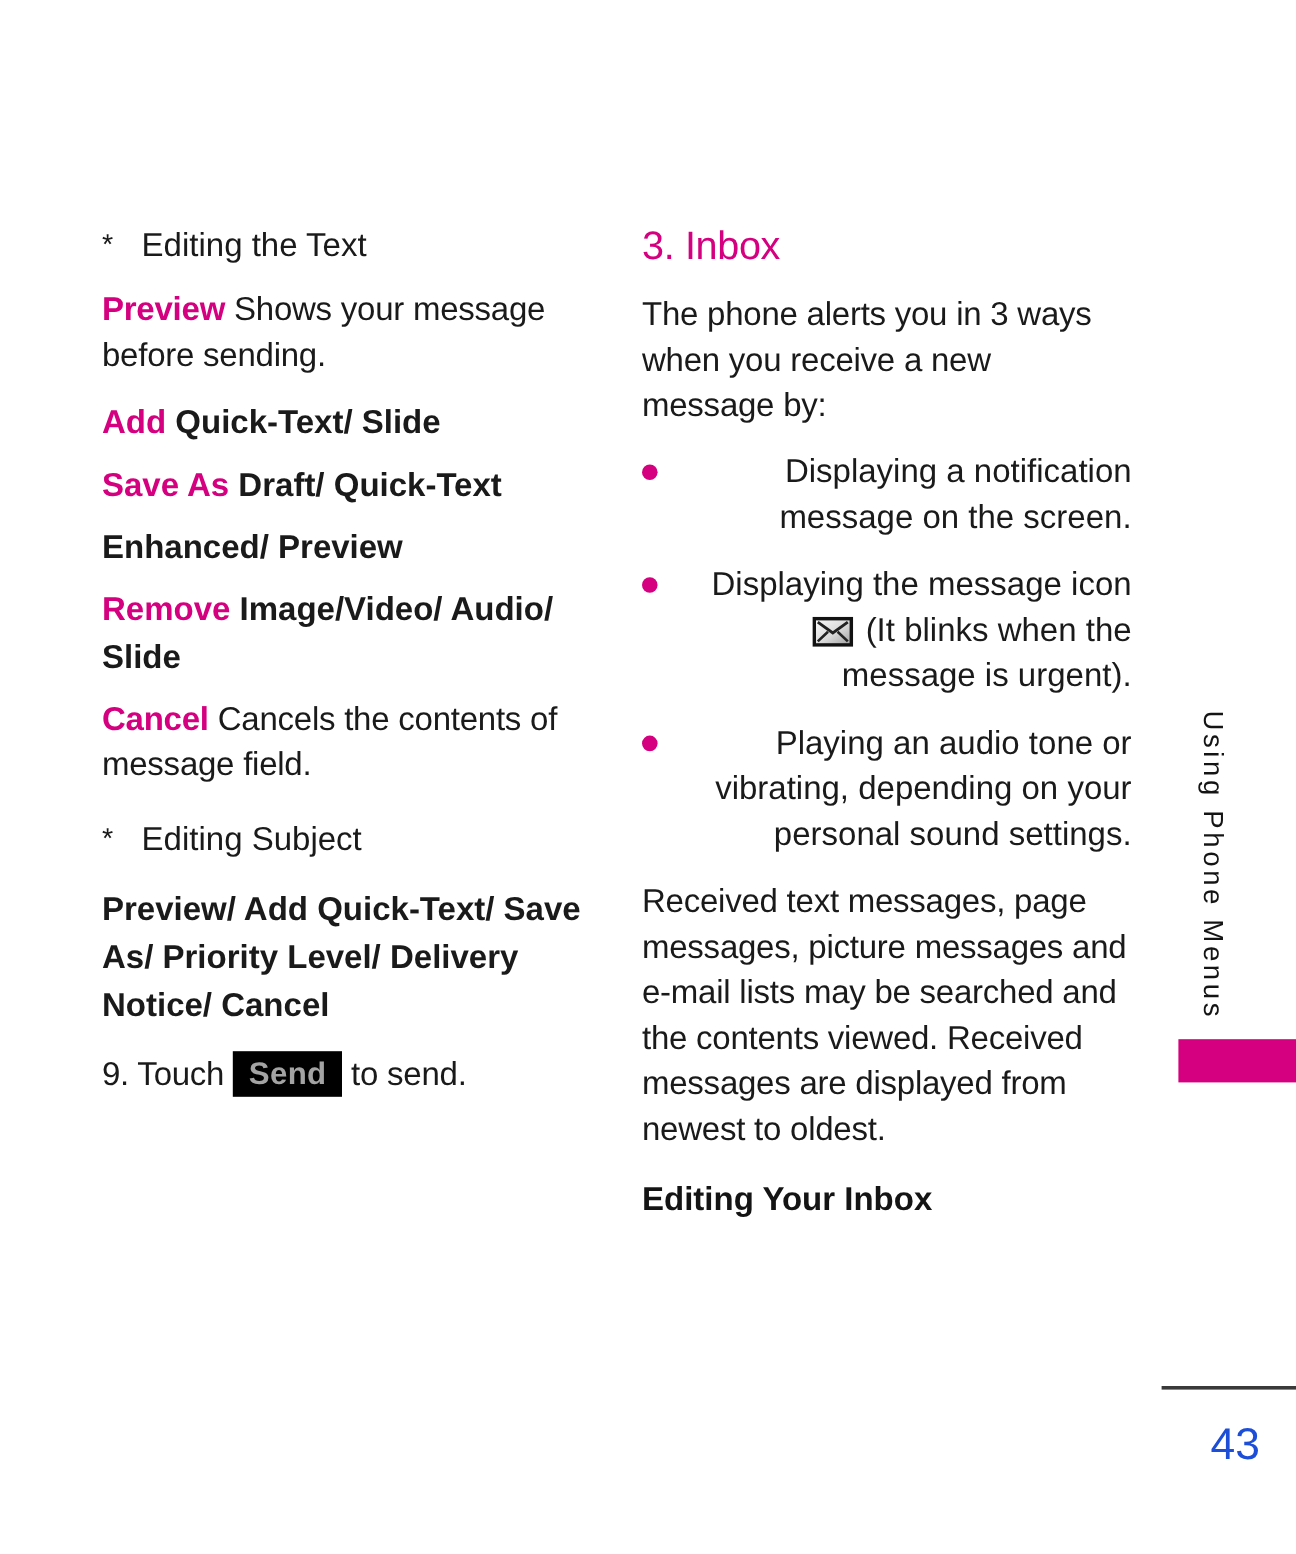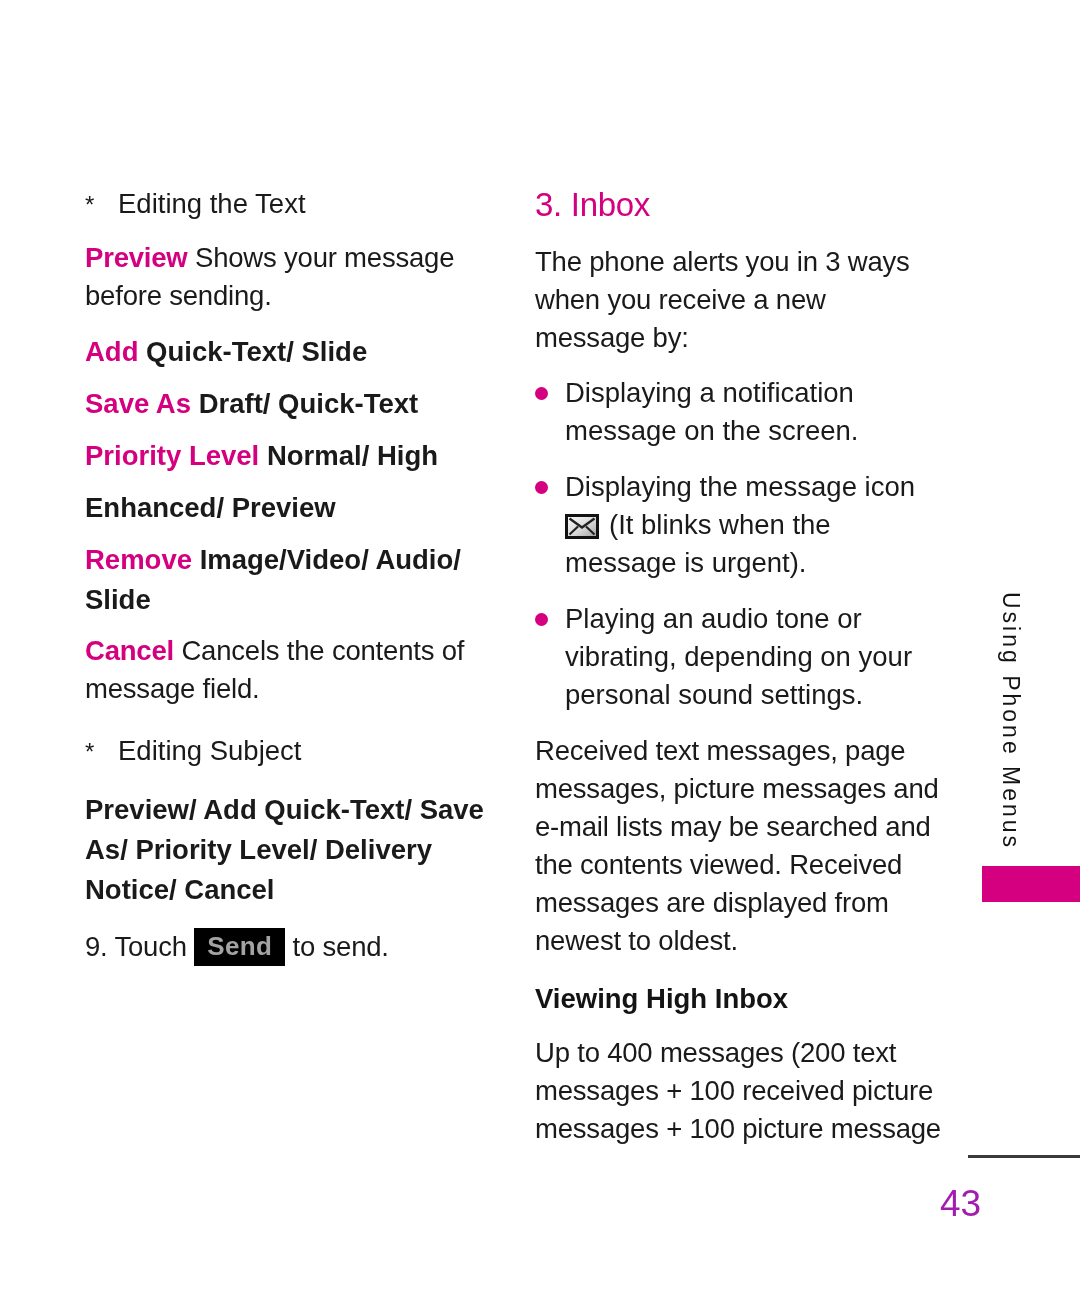--- a/index.html
+++ b/index.html
@@ -101,21 +101,21 @@
     width: 30px;
     padding-top: 13px;
   }
   .bullet-row .dot {
     display: block;
     width: 13px;
     height: 13px;
     border-radius: 50%;
     background: #d4007f;
   }
-  .bullet-row .btext { flex: 1 1 auto; }
+  .bullet-row .btext { flex: 1 1 auto; text-align: right; }
 
   
   .env-icon {
     display: inline-block;
     vertical-align: -5px;
     width: 34px;
     height: 25px;
     margin: 0 10px 0 0;
   }
 
@@ -161,45 +161,44 @@
     top: 1155px;
     width: 112px;
     height: 3px;
     background: #3a3a3a;
   }
   .page-number {
     position: absolute;
     left: 940px;
     top: 1182px;
     width: 110px;
-    text-align: left;
+    text-align: right;
     font-size: 37px;
     line-height: 44px;
-    color: #a21caf;
+    color: #1d4ed8;
   }
 </style>
 </head>
 <body>
 
 <div class="page">
 
   <div class="col col-left">
 
     <div class="star-row">
       <span class="star">*</span>
       <span class="star-text">Editing the Text</span>
     </div>
 
     <p class="para"><span class="kw">Preview</span><span> Shows your message before sending.</span></p>
 
     <p class="defline"><span class="kw">Add</span><span> Quick-Text/ Slide</span></p>
 
     <p class="defline"><span class="kw">Save As</span><span> Draft/ Quick-Text</span></p>
 
-    <p class="defline"><span class="kw">Priority Level</span><span> Normal/ High</span></p>
 
 
     <p class="defline" style="margin-top:2px">Enhanced/ Preview</p>
 
     <p class="defline"><span class="kw">Remove</span><span> Image/Video/ Audio/ Slide</span></p>
 
     <p class="para" style="margin-top:12px"><span class="kw">Cancel</span><span> Cancels the contents of message field.</span></p>
 
     <div class="star-row" style="margin-top:24px;margin-bottom:18px">
       <span class="star">*</span>
@@ -248,23 +247,22 @@
 
     <div class="bullet-row">
       <span class="dot-wrap">
           <i class="dot"></i>
         </span>
       <span class="btext">Playing an audio tone or vibrating, depending on your personal sound settings.</span>
     </div>
 
     <p class="para" style="margin-top:8px">Received text messages, page messages, picture messages and e-mail lists may be searched and the contents viewed. Received messages are displayed from newest to oldest.</p>
 
-    <h3 class="h-sub" style="margin-top:20px">Viewing High Inbox</h3>
-
-    <p class="para">Up to 400 messages (200 text messages + 100 received picture messages + 100 picture message</p>
+    <h3 class="h-sub" style="margin-top:20px">Editing Your Inbox</h3>
+
 
   </div>
 
   <div class="sidetab-text">Using Phone Menus</div>
   <div class="sidetab-block"></div>
 
   <div class="footer-rule"></div>
   <div class="page-number">43</div>
 
 </div>

